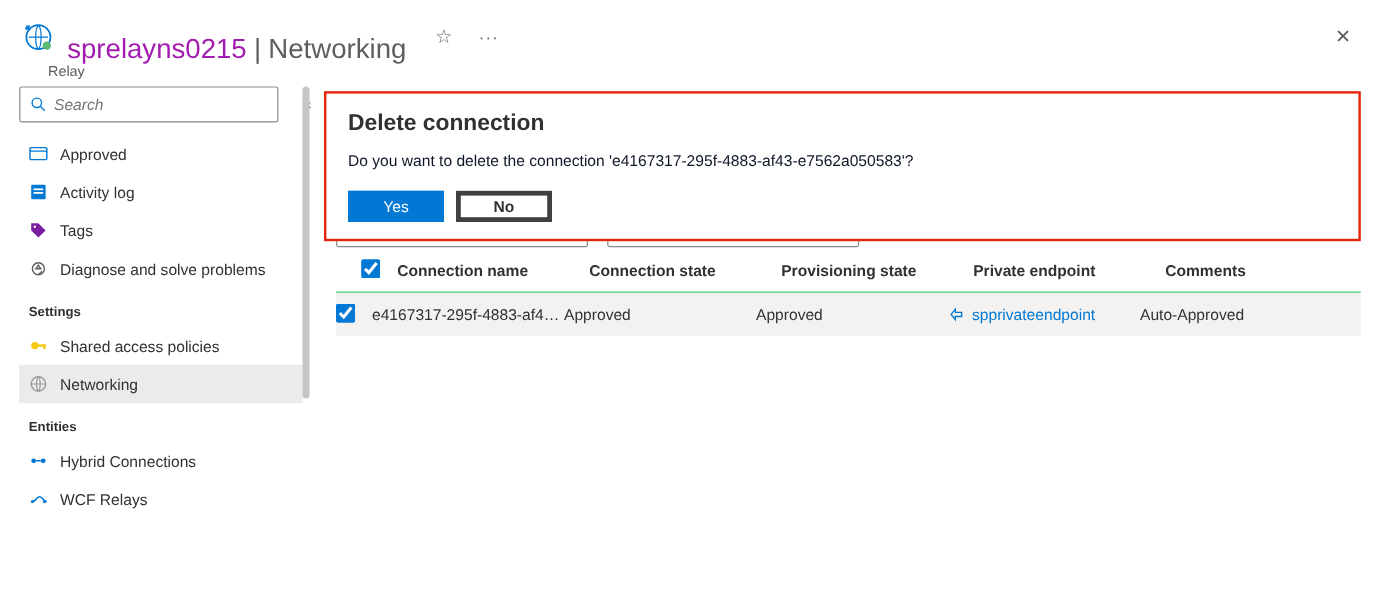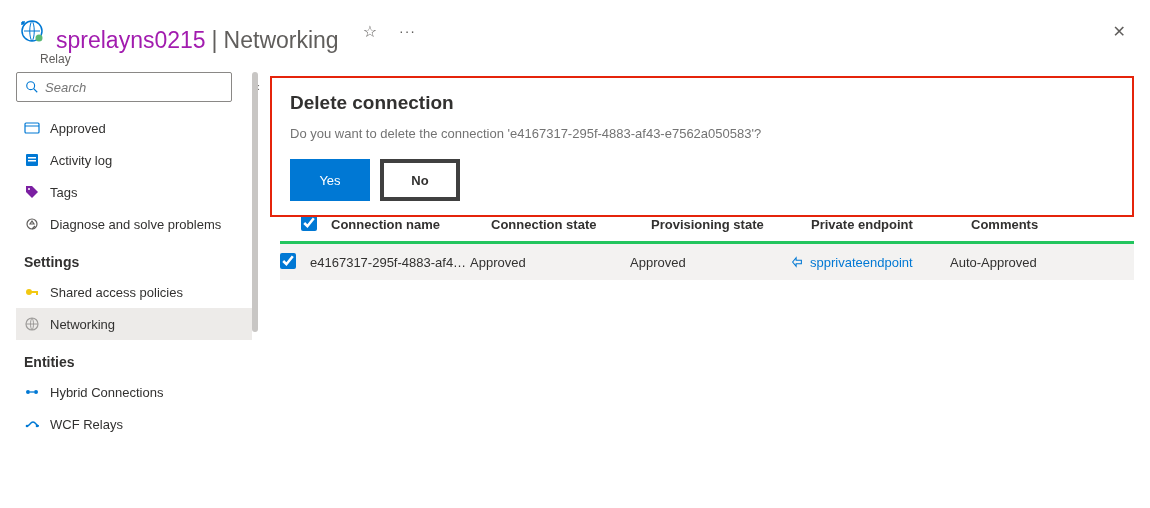--- a/index.html
+++ b/index.html
@@ -23,42 +23,42 @@
   .sidebar-scroll { position: absolute; right: 2px; top: 0; width: 6px; height: 260px; background: #c8c6c4; border-radius: 3px; }
   .search-row { display: flex; align-items: center; gap: 21px; margin-bottom: 10px; }
   .search-box { flex: 1; display: flex; align-items: center; height: 30px; border: 1px solid #8a8886; border-radius: 2px; padding: 0 8px; gap: 6px; color: #605e5c; }
   .search-input { border: none; outline: none; flex: 1; font-size: 13px; font-style: italic; color: #605e5c; background: transparent; }
   .collapse { font-size: 12px; color: #605e5c; cursor: pointer; }
 
   .nav-item { display: flex; align-items: center; height: 32px; padding: 0 8px; gap: 10px; cursor: pointer; }
   .nav-item.active { background: #edebe9; }
   .nav-icon { width: 16px; height: 16px; flex: none; }
   .nav-label { font-size: 13px; color: #323130; }
-  .nav-section { font-size: 14px; font-weight: 600; color: #323130; padding: 14px 8px 6px 8px; }
+  .nav-section { font-size: 11px; font-weight: 600; color: #323130; padding: 14px 8px 6px 8px; }
 
   
   .main { flex: 1; position: relative; padding: 0 16px 0 8px; }
 
   .dialog-wrap { position: absolute; left: 10px; right: 16px; top: 4px; border: 2px solid #e5240b; padding: 14px 36px 14px 18px; background: #fff; }
   .dialog-title { font-size: 19px; font-weight: 600; margin-bottom: 12px; }
-  .dialog-msg   { font-size: 13px; color: #737373; margin-bottom: 18px; }
+  .dialog-msg   { font-size: 13px; color: #0f172a; margin-bottom: 18px; }
   .dialog-btns  { display: flex; gap: 10px; }
-  .btn { height: 42px; width: 80px; font-size: 13px; border-radius: 0; cursor: pointer; }
+  .btn { height: 26px; width: 80px; font-size: 13px; border-radius: 0; cursor: pointer; }
   .btn-primary { background: #0078d4; color: #fff; border: 1px solid #0078d4; }
   .btn-secondary { background: #fff; color: #323130; border: 4px solid #404040; font-weight: bold; }
 
   
   .filter-row { position: absolute; top: 106px; left: 20px; display: flex; gap: 16px; }
   .filter-input { height: 28px; width: 210px; border: 1px solid #8a8886; border-radius: 2px; padding: 0 8px; color: #8a8886; font-style: italic; font-size: 13px; display: flex; align-items: center; }
   .filter-select { height: 28px; width: 210px; border: 1px solid #8a8886; border-radius: 2px; padding: 0 8px; color: #605e5c; font-size: 13px; display: flex; align-items: center; justify-content: space-between; }
 
   
   .table { position: absolute; top: 136px; left: 20px; right: 16px; }
   .thead, .trow { display: grid; grid-template-columns: 30px 160px 160px 160px 160px 1fr; align-items: center; height: 36px; }
-  .thead { font-weight: 600; font-size: 13px; color: #323130; border-bottom: 3px solid #22c55e; padding-left: 21px; }
+  .thead { font-weight: 600; font-size: 13px; color: #323130; border-bottom: 1px solid #22c55e; padding-left: 21px; }
   .trow  { font-size: 13px; color: #323130; background: #f3f2f1; }
   .chk { width: 16px; height: 16px; accent-color: #0078d4; }
   .pelink { color: #0078d4; display: flex; align-items: center; gap: 6px; cursor: pointer; }
 
   
   svg { display: block; }
 </style>
 </head>
 <body>
 

